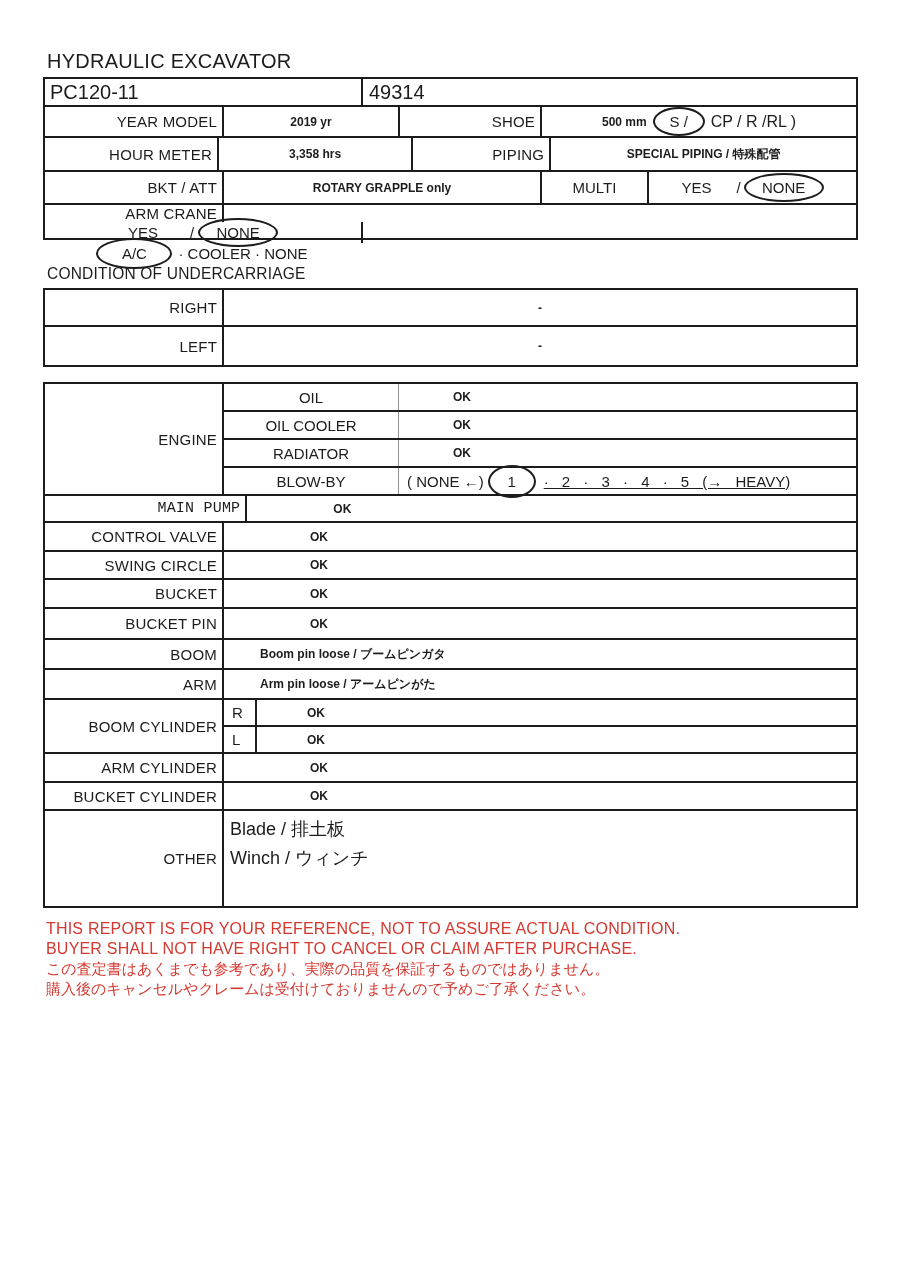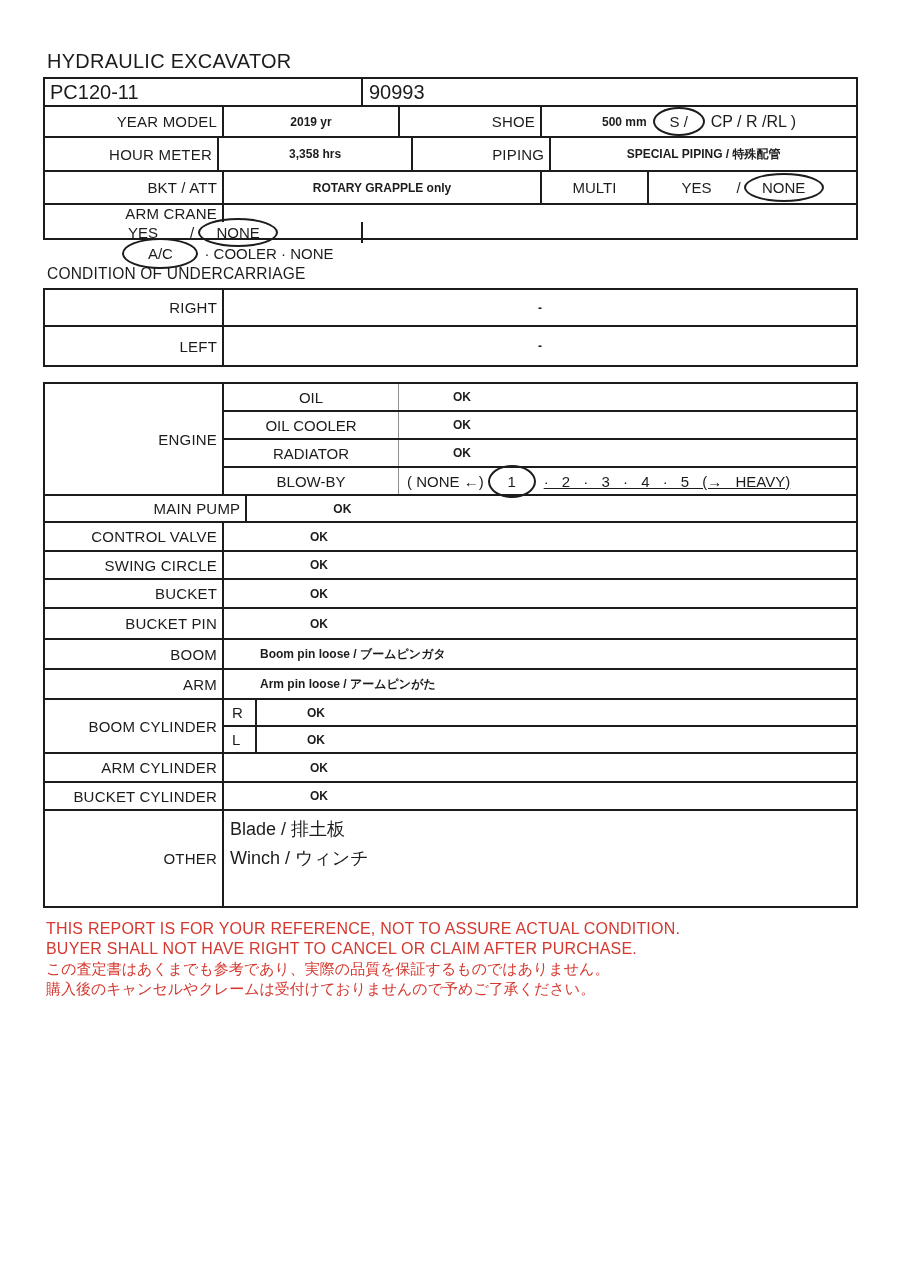--- a/index.html
+++ b/index.html
@@ -72,21 +72,21 @@
 </style>
 </head>
 <body>
 
 <div class="abs doc-title">HYDRAULIC EXCAVATOR</div>
 
 <div class="abs tbl spec-table">
 
   <div class="row bb2" style="height:28px;">
     <div class="cell br2 nowrap" style="width:318px; font-size:20px; padding-left:5px;">PC120-11</div>
-    <div class="cell nowrap" style="width:314px; font-size:20px; padding-left:6px;">90993</div>
+    <div class="cell nowrap" style="width:314px; font-size:20px; padding-left:6px;">49314</div>
   </div>
 
   <div class="row bb2" style="height:31px;">
     <div class="cell lbl br2" style="width:179px;">YEAR MODEL</div>
     <div class="cell ctr fv br2" style="width:176px;">2019 yr</div>
     <div class="cell lbl br2" style="width:142px;">SHOE</div>
     <div class="cell ctr nowrap" style="width:314px; gap:5px;">
       <span class="fv">500 mm</span>
       <span class="circ c-shoe">S /</span>
       <span class="fv-sm" style="font-size:16px;">CP / R /RL )</span>
@@ -111,21 +111,21 @@
     </div>
   </div>
 
   <div class="row" style="height:33px;flex-direction:column;">
     <div class="cell lbl br2" style="width:179px;">ARM CRANE</div>
     <div class="cell ctr br2 nowrap" style="width:318px; gap:4px;">
       <span class="fv-sm">YES</span>
       <span class="fv-sm" style="margin-left:28px;">/</span>
       <span class="circ c-none">NONE</span>
     </div>
-    <div class="cell ctr nowrap" style="width:314px; gap:6px;margin-left:26px;">
+    <div class="cell ctr nowrap" style="width:314px; gap:6px;">
       <span class="circ c-ac">A/C</span>
       <span class="fv-sm">· COOLER · NONE</span>
     </div>
   </div>
 </div>
 
 <div class="abs sec-heading">CONDITION OF UNDERCARRIAGE</div>
 
 <div class="abs tbl uc-table">
   <div class="row bb2" style="height:37px;">
@@ -160,21 +160,21 @@
         <div class="cell blowby-val" style="flex:1;">
           <span>( NONE ←)</span>
           <span class="circ c-one">1</span>
           <span class="blowby-suffix">· 2 · 3 · 4 · 5 (→ HEAVY)</span>
         </div>
       </div>
     </div>
   </div>
 
   <div class="row bb2" style="height:27px;">
-    <div class="cell lbl br2" style="width:211px;">MAIN PUMP</div>
+    <div class="cell lbl br2" style="width:211px;font-family:Liberation Mono, monospace;">MAIN PUMP</div>
     <div class="cell fv ok-main" style="width:632px;">OK</div>
   </div>
   <div class="row bb2" style="height:29px;">
     <div class="cell lbl br2" style="width:179px;">CONTROL VALVE</div>
     <div class="cell fv ok-main" style="width:632px;">OK</div>
   </div>
   <div class="row bb2" style="height:28px;">
     <div class="cell lbl br2" style="width:179px;">SWING CIRCLE</div>
     <div class="cell fv ok-main" style="width:632px;">OK</div>
   </div>

